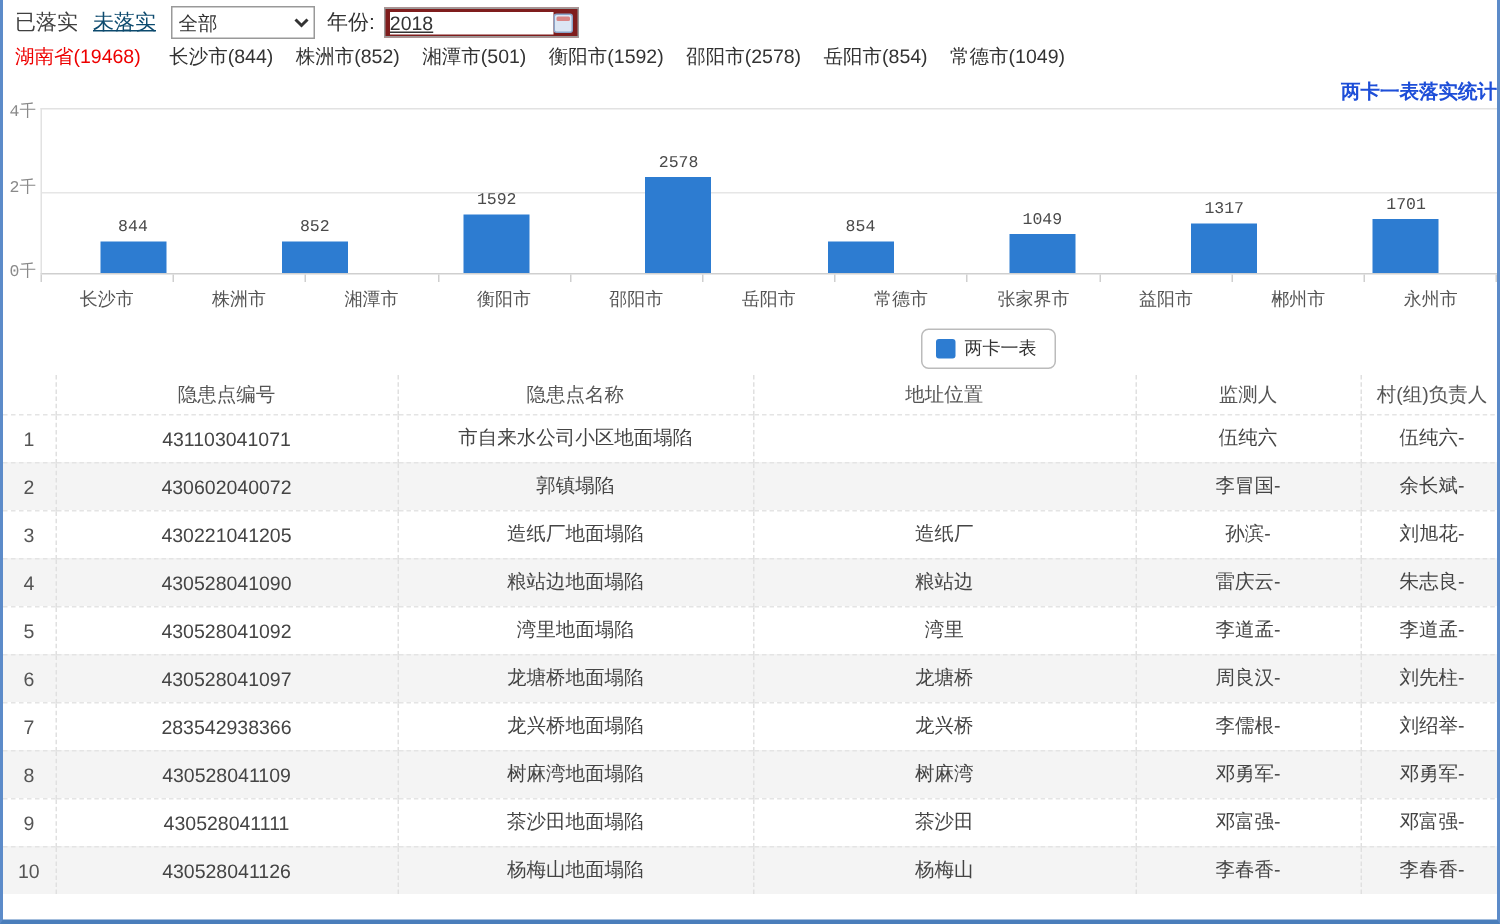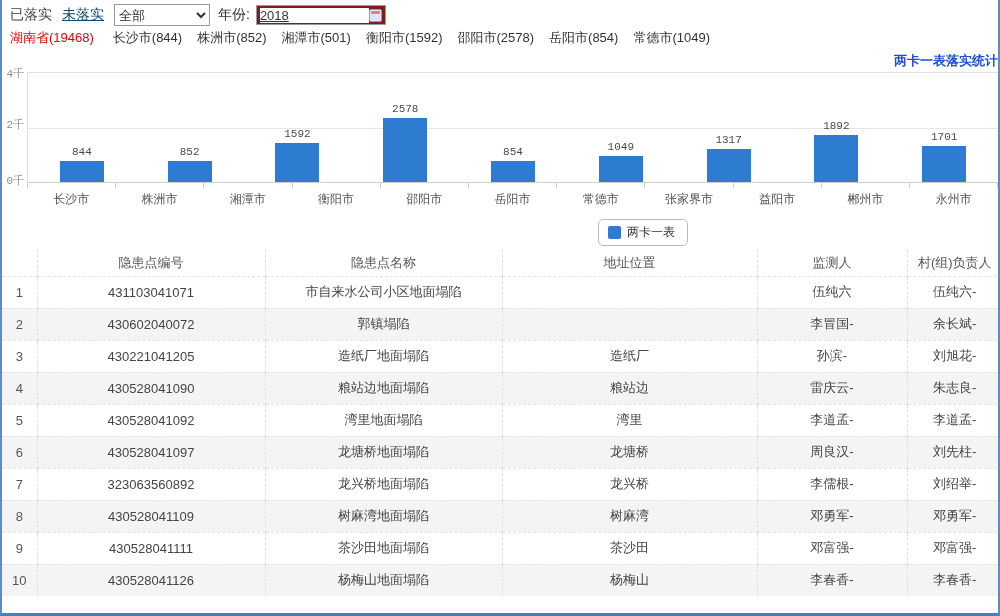--- a/index.html
+++ b/index.html
@@ -33,21 +33,21 @@
   .ylab { position:absolute; left:-26px; width:22px; text-align:right; font-size:11px; color:#8a8a8a; }
   .ylab.t0 { bottom:-6px; } .ylab.t2 { top:44px; } .ylab.t4 { top:-7px; }
   .bars { position:relative; display:flex; height:100%; align-items:flex-end; }
   .bar-cell { flex:1 1 0; display:flex; flex-direction:column; justify-content:flex-end; align-items:center; height:100%; }
   .bar-value { font-size:11px; color:#4a4a4a; margin-bottom:3px; }
   .bar-rect { width:44px; cursor:pointer; }
   .ticks { margin-left:25px; display:flex; height:5px; border-left:1px solid #cfcfcf; }
   .tick-cell { flex:1 1 0; border-right:1px solid #cfcfcf; }
   .cats { margin-left:25px; display:flex; padding-top:3px; }
   .cat-label { flex:1 1 0; text-align:center; font-size:12px; color:#555; }
-  .legend-row { margin-top:11px; }
+  .legend-row { margin-top:11px;padding-left:16px; }
   .legend { display:inline-flex; align-items:center; margin-left:596px; border:1px solid #bbb; border-radius:5px; padding:4px 12px 4px 9px; cursor:pointer; background:#fff; }
   .legend-swatch { width:13px; height:13px; border-radius:2px; margin-right:6px; }
   .legend-text { font-size:12px; color:#333; }
   
   .grid-wrap { margin-top:16px; }
   table { border-collapse:collapse; width:1080px; table-layout:fixed; }
   th { height:26px; font-weight:normal; color:#555; font-size:13px; text-align:center; }
   td { height:32px; text-align:center; font-size:13px; color:#444; }
   th + th, td + td { border-left:1px dashed #e0e0e0; }
   tbody tr { border-top:1px dashed #e4e4e4; }
@@ -101,24 +101,20 @@
           <div class="bar-value">854</div>
           <div class="bar-rect" style="height: 21px; background: rgb(45, 124, 209);"></div>
         </div>
         <div class="bar-cell">
           <div class="bar-value">1049</div>
           <div class="bar-rect" style="height: 26px; background: rgb(45, 124, 209);"></div>
         </div>
         <div class="bar-cell">
           <div class="bar-value">1317</div>
           <div class="bar-rect" style="height: 33px; background: rgb(45, 124, 209);"></div>
-        </div>
-        <div class="bar-cell">
-          <div class="bar-value">1892</div>
-          <div class="bar-rect" style="height: 47px; background: rgb(45, 124, 209);"></div>
         </div>
         <div class="bar-cell">
           <div class="bar-value">1701</div>
           <div class="bar-rect" style="height: 36px; background: rgb(45, 124, 209);"></div>
         </div>
       </div>
   </div>
   <div class="ticks" id="ticks">
       <div class="tick-cell"></div>
       <div class="tick-cell"></div>
@@ -217,21 +213,21 @@
         <tr>
           <td class="rownum">6</td>
           <td class="id">430528041097</td>
           <td class="name">龙塘桥地面塌陷</td>
           <td class="address">龙塘桥</td>
           <td class="monitor">周良汉-</td>
           <td class="village">刘先柱-</td>
         </tr>
         <tr>
           <td class="rownum">7</td>
-          <td class="id">323063560892</td>
+          <td class="id">283542938366</td>
           <td class="name">龙兴桥地面塌陷</td>
           <td class="address">龙兴桥</td>
           <td class="monitor">李儒根-</td>
           <td class="village">刘绍举-</td>
         </tr>
         <tr>
           <td class="rownum">8</td>
           <td class="id">430528041109</td>
           <td class="name">树麻湾地面塌陷</td>
           <td class="address">树麻湾</td>

